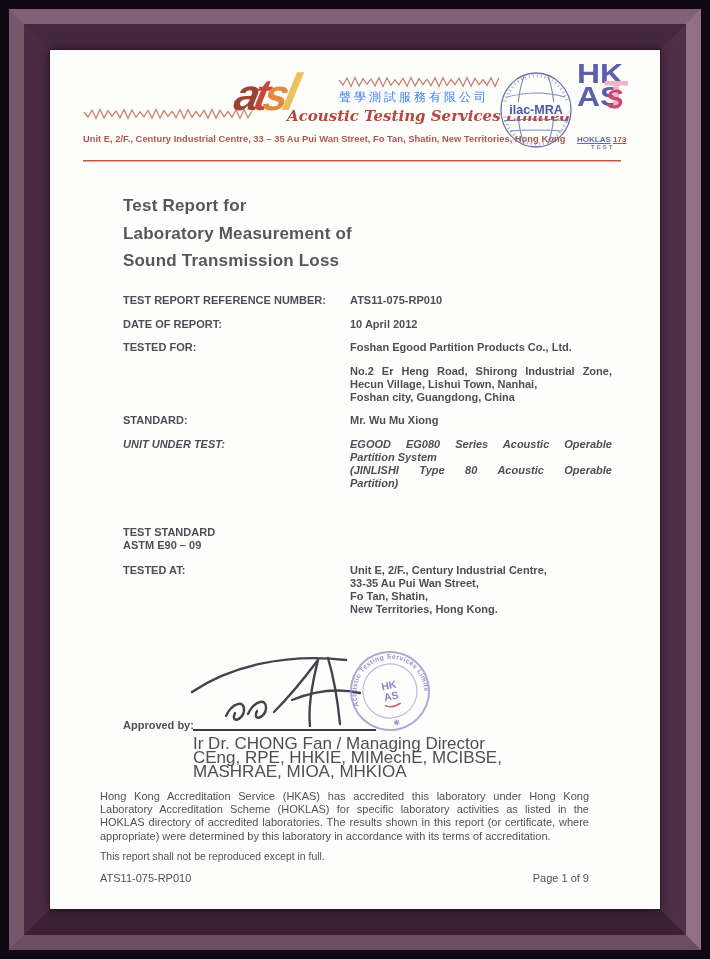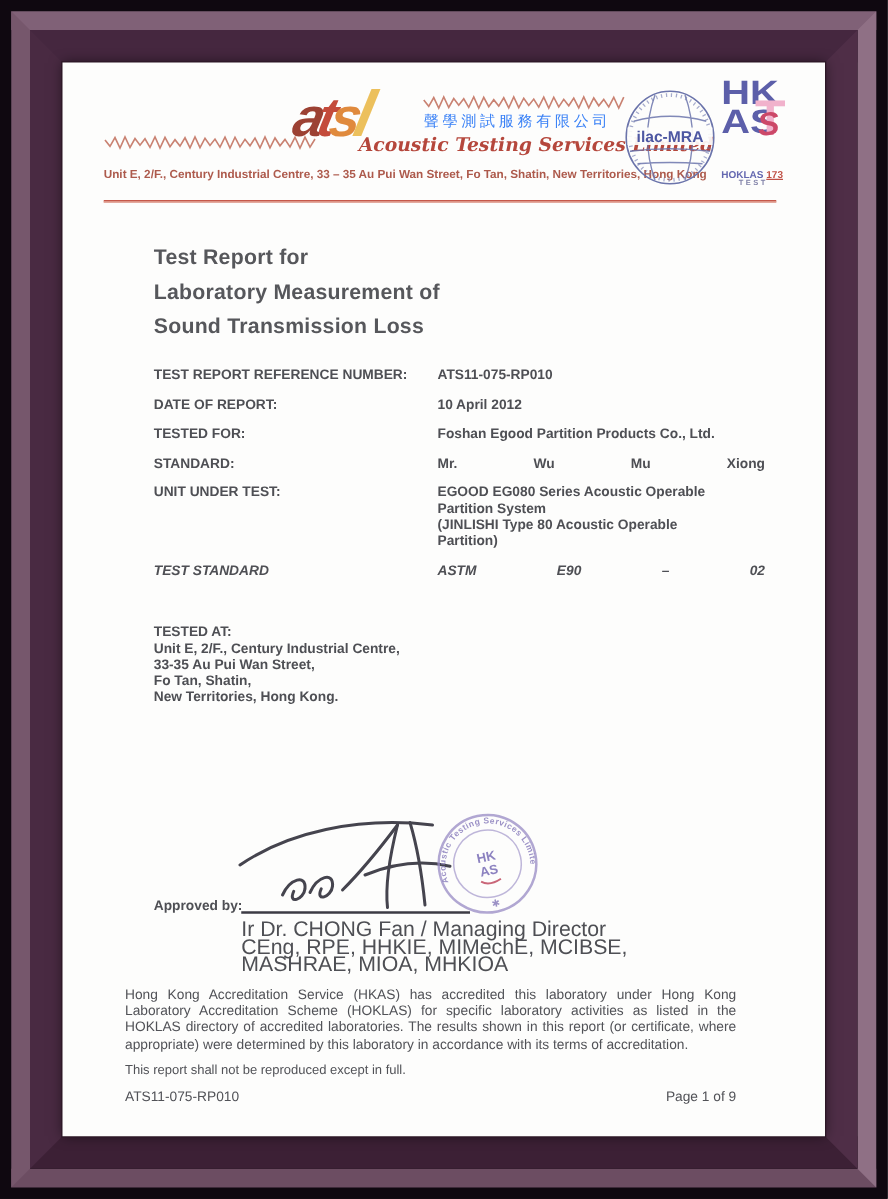--- a/index.html
+++ b/index.html
@@ -32,21 +32,21 @@
   .contact span{margin-right:14px;}
   .redline{left:33px;top:110px;width:538px;height:2px;background:#c5584a;border-bottom:1px solid #e5a89a;}
   .ilac{left:449px;top:21px;}
   .hkas{left:527px;top:13px;width:72px;height:72px;}
   .hkas-blue{font-weight:bold;font-size:27px;line-height:23px;color:#5c5fa9;transform:scaleX(1.18);
     transform-origin:left top;letter-spacing:0px;}
   .hkas-t{position:absolute;left:27px;top:10px;font-size:40px;font-weight:bold;color:#f1b2cc;z-index:1;}
   .hkas-s{position:absolute;left:29px;top:21px;font-size:26px;font-weight:bold;font-style:italic;
     color:#cc4868;z-index:2;transform:rotate(-6deg);}
   .hoklas{left:527px;top:85px;width:76px;text-align:left;font-size:8px;font-weight:bold;white-space:nowrap;}
-  .hoklas .hb{color:#6468b0;text-align:right;}
+  .hoklas .hb{color:#6468b0;text-decoration:underline;text-align:right;}
   .hoklas .hn{color:#bf5045;text-decoration:underline;}
   .hoklas .ht{display:block;font-size:6px;color:#8182a8;letter-spacing:2px;margin-left:14px;}
   
   .title{left:73px;top:142px;font-size:17px;font-weight:bold;line-height:27.5px;color:#56575b;letter-spacing:.2px;}
   
   #fields{left:73px;top:244px;width:489px;font-size:11px;line-height:13px;font-weight:bold;color:#4e4f54;}
   .frow{display:flex;margin-bottom:10px;}
   .frow:nth-child(1),.frow:nth-child(3),.frow:nth-child(5){margin-bottom:11px;}
   .frow:nth-child(6){margin-bottom:36px;font-style:italic;}
   .frow:nth-child(7){margin-bottom:12px;flex-direction:column;}
@@ -129,38 +129,46 @@
                 <div class="vline">10 April 2012</div>
               </div>
             </div>
             <div class="frow">
               <div class="flabel">TESTED FOR:</div>
               <div class="fvalue">
                 <div class="vline">Foshan Egood Partition Products Co., Ltd.</div>
               </div>
             </div>
             <div class="frow">
+              <div class="flabel"></div>
+              <div class="fvalue">
+                <div class="vline">No.2 Er Heng Road, Shirong Industrial Zone,</div>
+                <div class="vline">Hecun Village, Lishui Town, Nanhai,</div>
+                <div class="vline">Foshan city, Guangdong, China</div>
+              </div>
+            </div>
+            <div class="frow">
               <div class="flabel">STANDARD:</div>
               <div class="fvalue">
                 <div class="vline">Mr. Wu Mu Xiong</div>
               </div>
             </div>
             <div class="frow">
               <div class="flabel">UNIT UNDER TEST:</div>
               <div class="fvalue">
                 <div class="vline">EGOOD EG080 Series Acoustic Operable</div>
                 <div class="vline">Partition System</div>
                 <div class="vline">(JINLISHI Type 80 Acoustic Operable</div>
                 <div class="vline">Partition)</div>
               </div>
             </div>
             <div class="frow">
               <div class="flabel">TEST STANDARD</div>
               <div class="fvalue">
-                <div class="vline">ASTM E90 – 02</div>
+                <div class="vline">ASTM E90 – 09</div>
               </div>
             </div>
             <div class="frow">
               <div class="flabel">TESTED AT:</div>
               <div class="fvalue">
                 <div class="vline">Unit E, 2/F., Century Industrial Centre,</div>
                 <div class="vline">33-35 Au Pui Wan Street,</div>
                 <div class="vline">Fo Tan, Shatin,</div>
                 <div class="vline">New Territories, Hong Kong.</div>
               </div>

